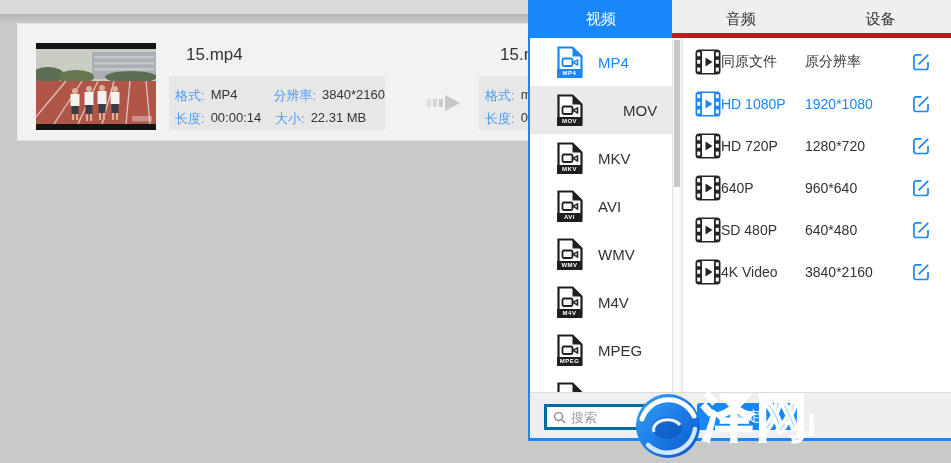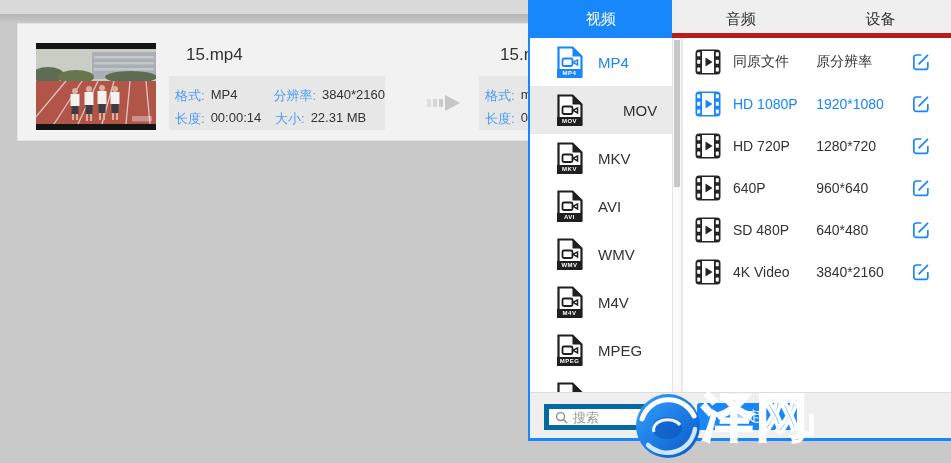--- a/index.html
+++ b/index.html
@@ -59,29 +59,29 @@
 
   .vscroll { position:absolute; left:142px; top:38px; width:10px; height:354px;
              background:#fafafa; border-left:1px solid #e4e4e4; border-right:1px solid #e4e4e4; }
   .vthumb { position:absolute; left:1px; top:2px; width:6px; height:147px; background:#c7c7c7; }
 
   .qual-panel { position:absolute; left:152px; right:0; top:38px; height:354px;
                 background:#fff; border-left:1px solid #ececec; padding-top:3px; }
   .qual-row { height:42px; display:flex; align-items:center; padding:0 20px 0 12px; --c:#242424; cursor:pointer; }
   .qual-row.sel { --c:#1787fb; }
   .qual-icon { width:26px; height:26px; flex:0 0 26px; }
-  .qual-name { margin-left:12px; width:84px; font-size:14px; color:#333; white-space:nowrap; }
+  .qual-name { width:84px; font-size:14px; color:#333; white-space:nowrap; }
   .qual-res  { width:96px; font-size:14px; color:#333; white-space:nowrap; }
   .qual-row.sel .qual-name, .qual-row.sel .qual-res { color:#1787fb; }
   .edit-btn { margin-left:auto; width:20px; height:20px; cursor:pointer; }
 
   .bottom-bar { position:absolute; left:0; right:0; top:392px; height:46px;
                 background:#efefef; border-top:1px solid #dcdcdc; }
   .search-box { position:absolute; left:14px; top:11px; width:130px; height:26px;
-                background:#fff; border:5px solid #0369a1; display:flex; align-items:center; padding-left:6px; }
+                background:#fff; border:3px solid #0369a1; display:flex; align-items:center; padding-left:6px; }
   .search-box input { border:none; outline:none; width:96px; margin-left:5px; font-size:13px;
                       color:#333; background:transparent; font-family:inherit; }
   .search-box input::placeholder { color:#999; }
   .confirm-btn { position:absolute; left:167px; top:10px; width:100px; height:27px;
                  background:#1787fb; border:none; border-radius:3px; color:#fff; font-size:14px;
                  cursor:pointer; font-family:inherit; }
 
   
   .wm { position:absolute; z-index:20; pointer-events:none; }
   .wm-swirl { left:634px; top:392px; width:68px; height:68px; }

